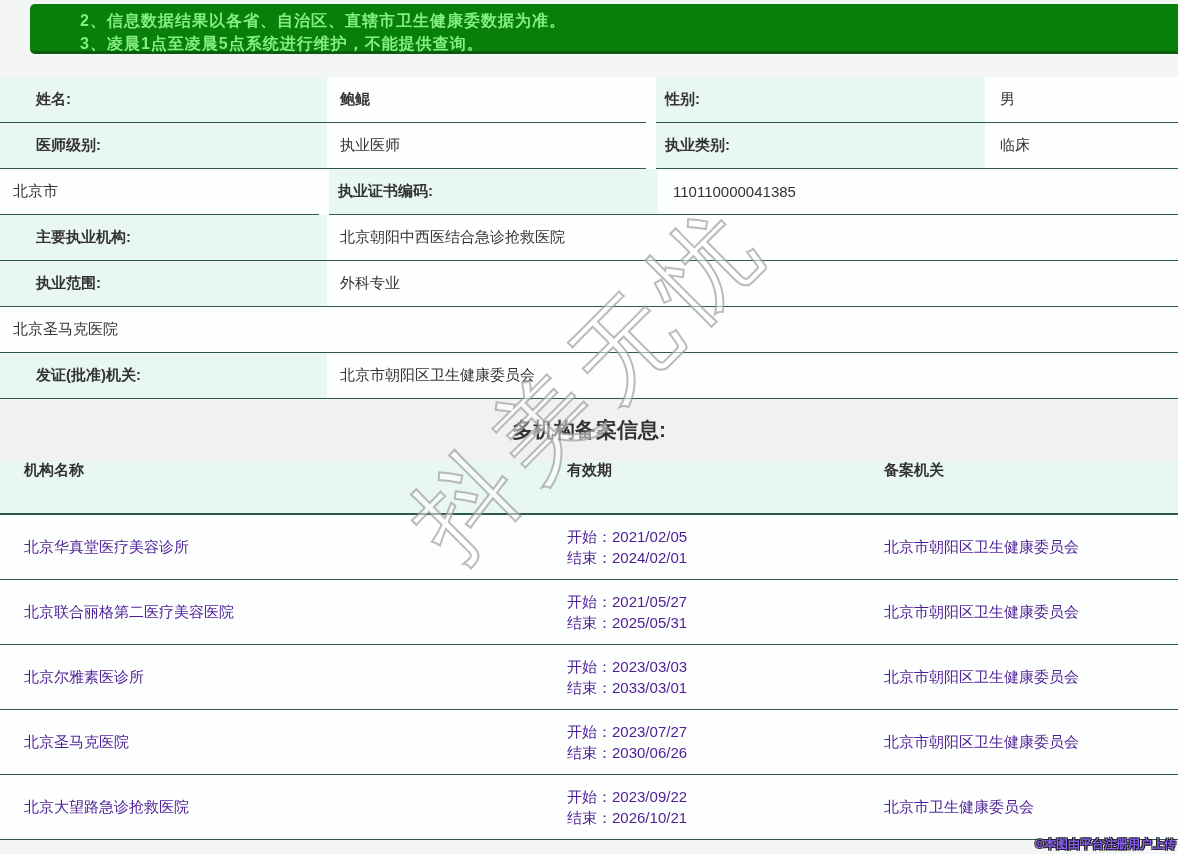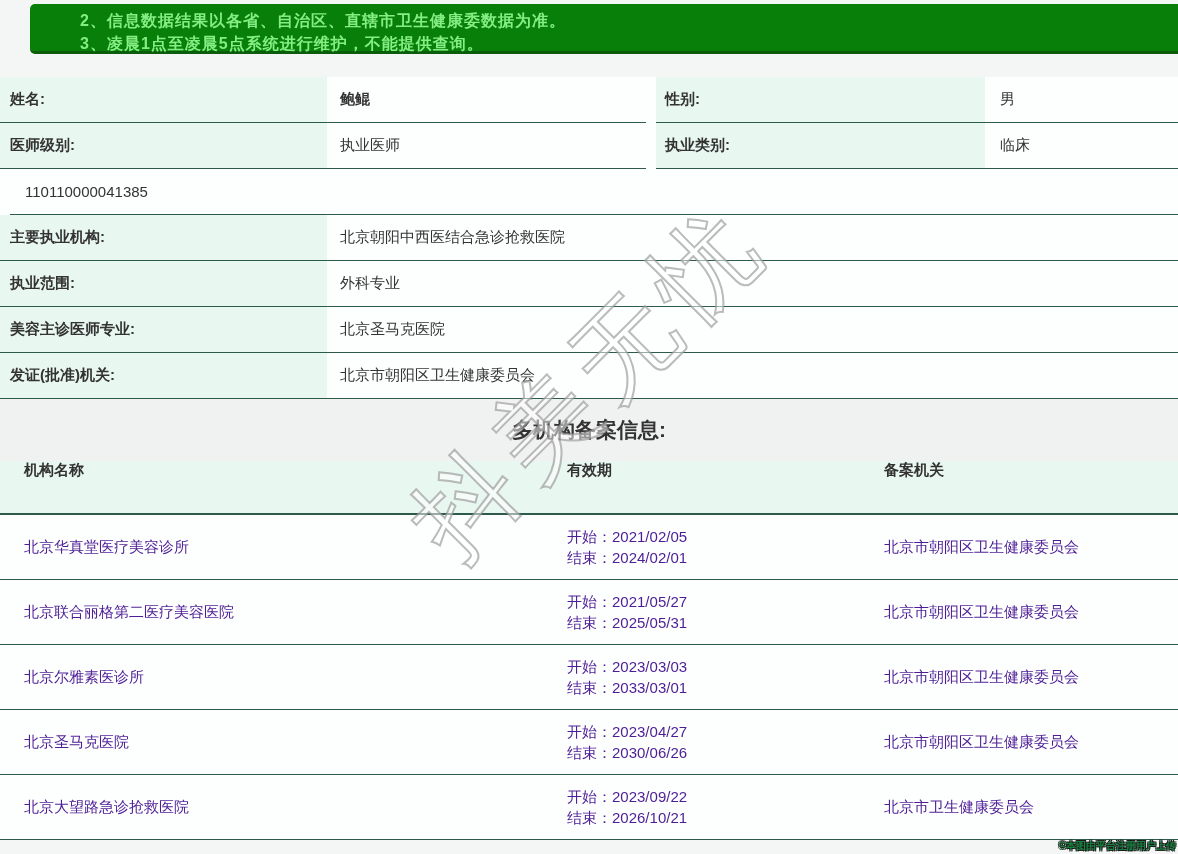--- a/index.html
+++ b/index.html
@@ -21,21 +21,21 @@
   .notice{position:absolute;left:30px;top:4px;width:1163px;height:50px;box-sizing:border-box;
     background:var(--green-bg);border-bottom:3px solid var(--green-edge);border-radius:5px 0 0 5px;
     padding:5px 0 0 50px;}
   .notice-line{color:var(--green-text);font-size:16px;font-weight:bold;line-height:23px;letter-spacing:1px;}
 
   
   .info-table{position:absolute;left:0;top:77px;width:1178px;}
   .info-row{display:flex;height:46px;}
   .cell{box-sizing:border-box;border-bottom:1px solid var(--border-dark);display:flex;align-items:center;font-size:15px;}
   .lbl{background:var(--mint);font-weight:bold;}
-  .lbl1{width:327px;padding-left:10px;}
+  .lbl1{width:327px;padding-left:36px;}
   .val{background:var(--cell-white);text-align:center;}
   .val1{width:319px;padding-left:13px;}
   .gap{width:10px;background:var(--cell-white);border-bottom:none;}
   .lbl2{width:329px;padding-left:9px;}
   .val2{flex:1;padding-left:15px;}
   .valwide{flex:1;padding-left:13px;}
   .info-row:first-child .val1{font-weight:bold;}
 
   
   .section-bar{position:absolute;left:0;top:399px;width:1178px;height:62px;background:var(--gray-bar);
@@ -53,21 +53,21 @@
   .validity-lines{line-height:21px;}
 
   
   .watermark{position:absolute;left:300px;top:218px;width:580px;height:330px;z-index:5;
     display:flex;align-items:center;justify-content:center;pointer-events:none;
     transform:rotate(-45deg);}
   .watermark span{font-size:100px;letter-spacing:12px;color:rgba(255,255,255,0.5);
     -webkit-text-stroke:2px rgba(150,150,150,0.65);white-space:nowrap;}
 
   
-  .copyright{position:absolute;right:2px;bottom:1px;z-index:6;font-size:10px;font-weight:bold;color:#15803d;
+  .copyright{position:absolute;right:2px;bottom:1px;z-index:6;font-size:12px;font-weight:bold;color:#8b5cf6;
     text-shadow:-1px -1px 0 #1b1b1b,1px -1px 0 #1b1b1b,-1px 1px 0 #1b1b1b,1px 1px 0 #1b1b1b;}
 </style>
 </head>
 <body>
 
 <div class="page">
 
   <div class="notice">
     <div class="notice-line">2、信息数据结果以各省、自治区、直辖市卫生健康委数据为准。</div>
     <div class="notice-line">3、凌晨1点至凌晨5点系统进行维护，不能提供查询。</div>
@@ -85,36 +85,37 @@
 
     <div class="info-row">
       <div class="cell lbl lbl1">医师级别:</div>
       <div class="cell val val1">执业医师</div>
       <div class="cell gap"></div>
       <div class="cell lbl lbl2">执业类别:</div>
       <div class="cell val val2">临床</div>
     </div>
 
     <div class="info-row">
+      <div class="cell val val1">北京市</div>
       <div class="cell gap"></div>
+      <div class="cell lbl lbl2">执业证书编码:</div>
       <div class="cell val val2">110110000041385</div>
     </div>
 
     <div class="info-row">
       <div class="cell lbl lbl1">主要执业机构:</div>
       <div class="cell val valwide">北京朝阳中西医结合急诊抢救医院</div>
     </div>
 
     <div class="info-row">
       <div class="cell lbl lbl1">执业范围:</div>
       <div class="cell val valwide">外科专业</div>
     </div>
 
     <div class="info-row">
-      <div class="cell lbl lbl1">美容主诊医师专业:</div>
       <div class="cell val valwide">北京圣马克医院</div>
     </div>
 
     <div class="info-row">
       <div class="cell lbl lbl1">发证(批准)机关:</div>
       <div class="cell val valwide">北京市朝阳区卫生健康委员会</div>
     </div>
 
   </div>
 
@@ -153,21 +154,21 @@
       <div class="col-validity validity-lines">
         <div><span>开始：</span><span>2023/03/03</span></div>
         <div><span>结束：</span><span>2033/03/01</span></div>
       </div>
       <div class="col-authority">北京市朝阳区卫生健康委员会</div>
     </div>
 
     <div class="org-row">
       <div class="col-name">北京圣马克医院</div>
       <div class="col-validity validity-lines">
-        <div><span>开始：</span><span>2023/04/27</span></div>
+        <div><span>开始：</span><span>2023/07/27</span></div>
         <div><span>结束：</span><span>2030/06/26</span></div>
       </div>
       <div class="col-authority">北京市朝阳区卫生健康委员会</div>
     </div>
 
     <div class="org-row">
       <div class="col-name">北京大望路急诊抢救医院</div>
       <div class="col-validity validity-lines">
         <div><span>开始：</span><span>2023/09/22</span></div>
         <div><span>结束：</span><span>2026/10/21</span></div>

